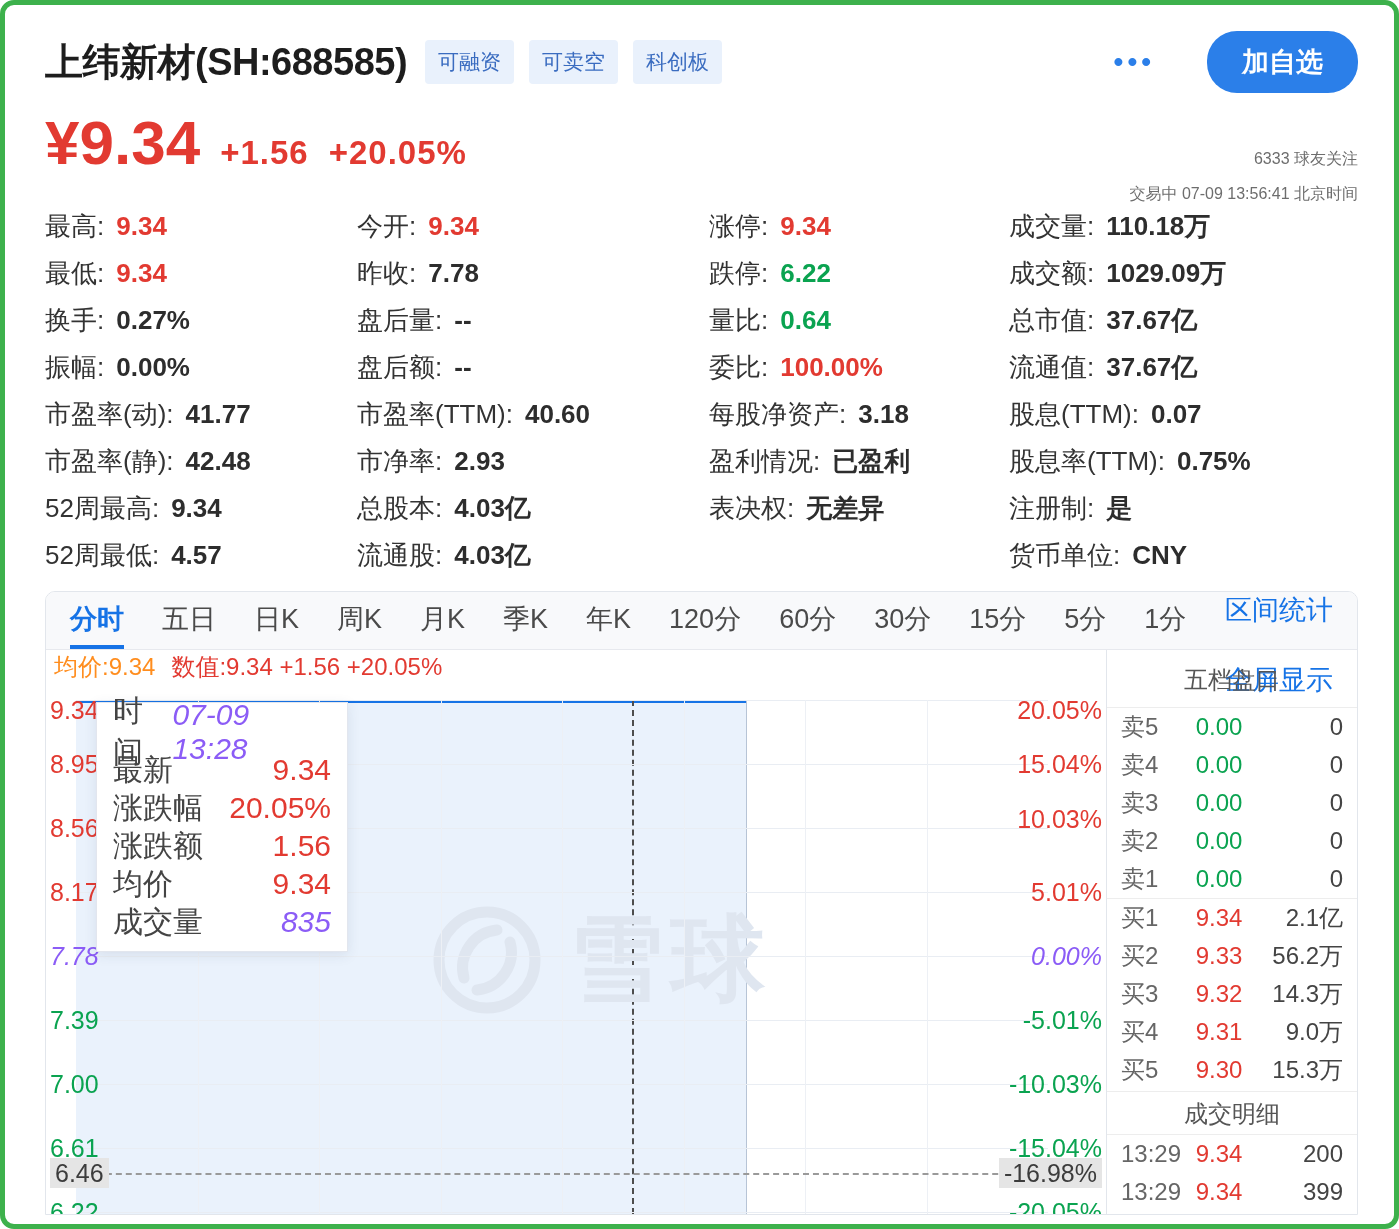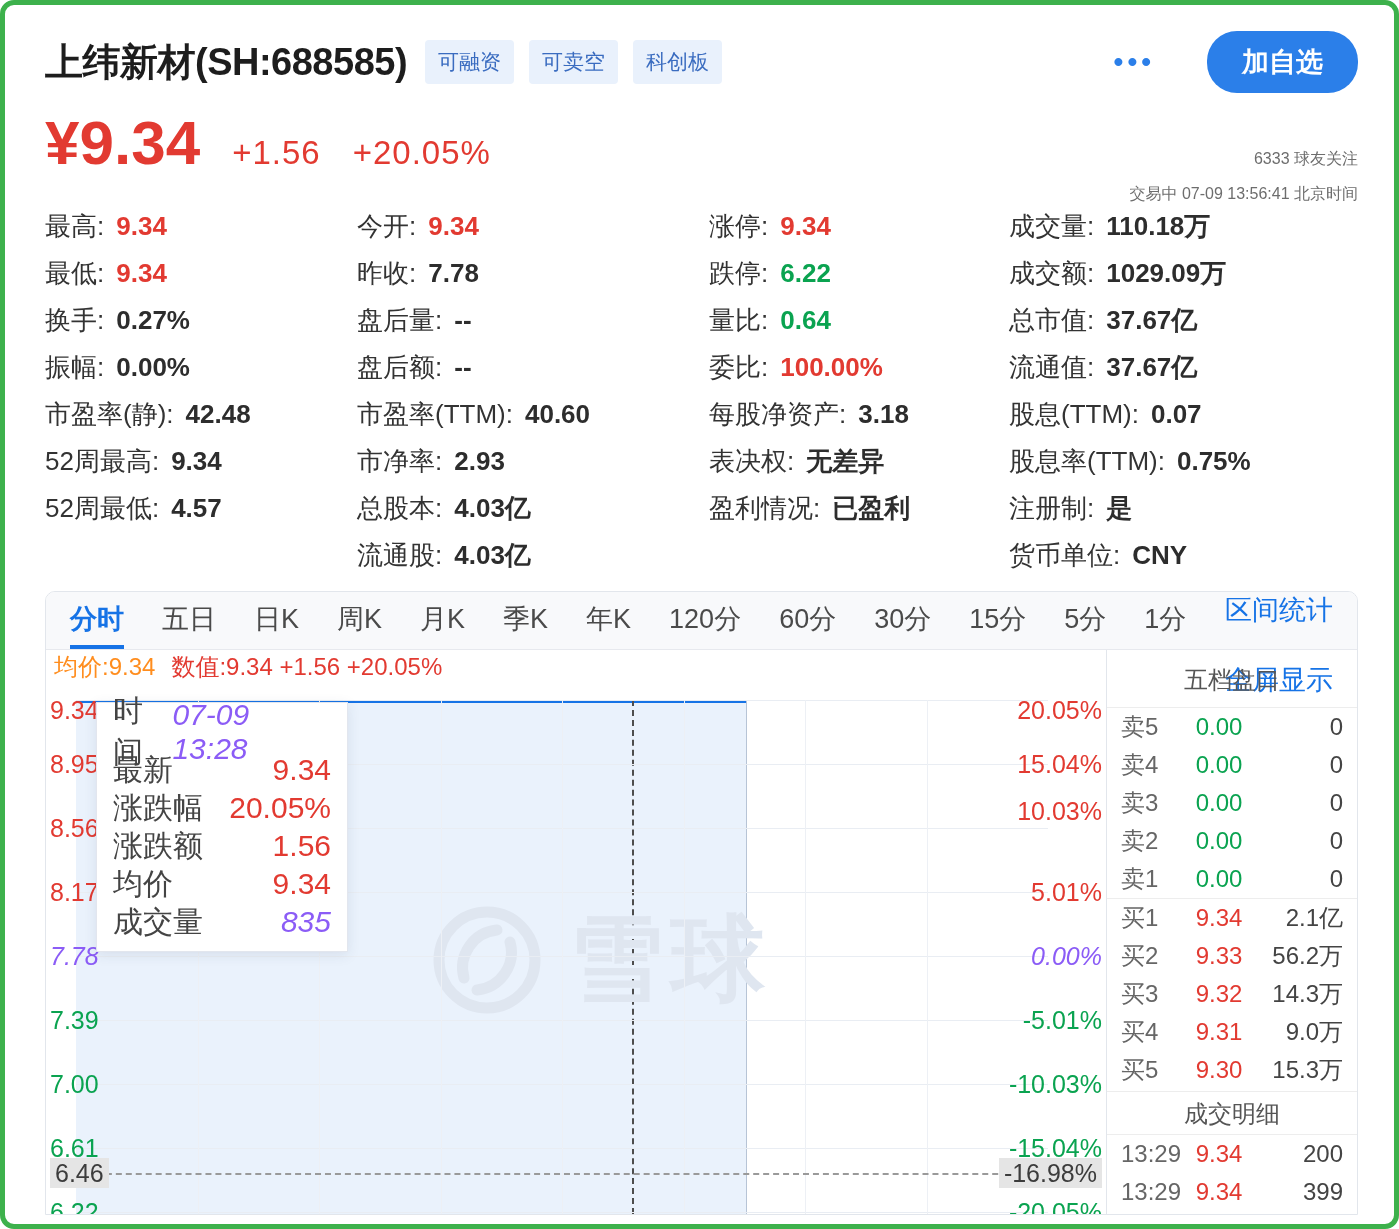--- a/index.html
+++ b/index.html
@@ -19,21 +19,21 @@
   .title { font-size: 38px; font-weight: 700; color: #1d1d1d; letter-spacing: -0.5px; }
   .badges { display: flex; gap: 15px; margin-left: 18px; }
   .badge { font-size: 21px; color: var(--badge-text); background: var(--badge-bg); padding: 8px 13px; border-radius: 4px; }
   .spacer { flex: 1; }
   .more { color: var(--accent); font-size: 28px; font-weight: 700; letter-spacing: 4px; margin-right: 52px; cursor: pointer; }
   .add-btn { background: var(--accent); color: #fff; font-size: 27px; font-weight: 700; border: none; border-radius: 30px; padding: 13px 35px; cursor: pointer; font-family: inherit; }
 
   
   .price-row { display: flex; align-items: baseline; margin-top: 16px; height: 84px; }
   .big-price { font-size: 62px; font-weight: 700; color: var(--red); }
-  .chg { font-size: 33px; font-weight: 400; color: var(--red); margin-left: 32px; letter-spacing: 1px; }
+  .chg { font-size: 33px; font-weight: 700; color: var(--red); margin-left: 20px; letter-spacing: 1px; }
   .right-meta { margin-left: auto; text-align: right; font-size: 16px; color: #6d6d6d; line-height: 35px; }
 
   
   .stats { display: flex; margin-top: 12px; }
   .stat-col0 { width: 312px; } .stat-col1 { width: 352px; } .stat-col2 { width: 300px; } .stat-col3 { flex: 1; }
   .stat-row { height: 47px; display: flex; align-items: center; font-size: 26px; white-space: nowrap; }
   .stat-label { color: #333; }
   .stat-value { font-weight: 700; margin-left: 12px; color: #2d2d2d; }
   .v-red { color: var(--red); } .v-green { color: var(--green); } .v-dark { color: #2d2d2d; }
 
@@ -121,20 +121,24 @@
         </div>
         <div class="stat-row">
           <span class="stat-label">换手:</span>
           <span class="stat-value v-dark">0.27%</span>
         </div>
         <div class="stat-row">
           <span class="stat-label">振幅:</span>
           <span class="stat-value v-dark">0.00%</span>
         </div>
         <div class="stat-row">
+          <span class="stat-label">市盈率(动):</span>
+          <span class="stat-value v-dark">41.77</span>
+        </div>
+        <div class="stat-row">
           <span class="stat-label">市盈率(静):</span>
           <span class="stat-value v-dark">42.48</span>
         </div>
         <div class="stat-row">
           <span class="stat-label">52周最高:</span>
           <span class="stat-value v-dark">9.34</span>
         </div>
         <div class="stat-row">
           <span class="stat-label">52周最低:</span>
           <span class="stat-value v-dark">4.57</span>
@@ -189,26 +193,26 @@
         </div>
         <div class="stat-row">
           <span class="stat-label">委比:</span>
           <span class="stat-value v-red">100.00%</span>
         </div>
         <div class="stat-row">
           <span class="stat-label">每股净资产:</span>
           <span class="stat-value v-dark">3.18</span>
         </div>
         <div class="stat-row">
+          <span class="stat-label">盈利情况:</span>
+          <span class="stat-value v-dark">已盈利</span>
+        </div>
+        <div class="stat-row">
           <span class="stat-label">表决权:</span>
           <span class="stat-value v-dark">无差异</span>
-        </div>
-        <div class="stat-row">
-          <span class="stat-label">盈利情况:</span>
-          <span class="stat-value v-dark">已盈利</span>
         </div>
       </div>
       <div class="stat-col3">
         <div class="stat-row">
           <span class="stat-label">成交量:</span>
           <span class="stat-value v-dark">110.18万</span>
         </div>
         <div class="stat-row">
           <span class="stat-label">成交额:</span>
           <span class="stat-value v-dark">1029.09万</span>
@@ -330,21 +334,21 @@
             <span class="axis-label axis-left t-red" style="top: 144px;">8.56</span>
             <span class="axis-label axis-left t-red" style="top: 208px;">8.17</span>
             <span class="axis-label axis-left t-dark" style="top: 272px;">7.78</span>
             <span class="axis-label axis-left t-green" style="top: 336px;">7.39</span>
             <span class="axis-label axis-left t-green" style="top: 400px;">7.00</span>
             <span class="axis-label axis-left t-green" style="top: 464px;">6.61</span>
             <span class="axis-label axis-left t-marker" style="top: 488.615px;">6.46</span>
             <span class="axis-label axis-left t-green" style="top: 528px;">6.22</span>
             <span class="axis-label axis-right t-red" style="top: 26px;">20.05%</span>
             <span class="axis-label axis-right t-red" style="top: 79.9681px;">15.04%</span>
-            <span class="axis-label axis-right t-red" style="top: 127px;">10.03%</span>
+            <span class="axis-label axis-right t-red" style="top: 135px;">10.03%</span>
             <span class="axis-label axis-right t-red" style="top: 208.032px;">5.01%</span>
             <span class="axis-label axis-right t-dark" style="top: 272px;">0.00%</span>
             <span class="axis-label axis-right t-green" style="top: 335.968px;">-5.01%</span>
             <span class="axis-label axis-right t-green" style="top: 400.064px;">-10.03%</span>
             <span class="axis-label axis-right t-green" style="top: 464.032px;">-15.04%</span>
             <span class="axis-label axis-right t-marker" style="top: 488.802px;">-16.98%</span>
             <span class="axis-label axis-right t-green" style="top: 528px;">-20.05%</span>
           </div>
       </div>
 

